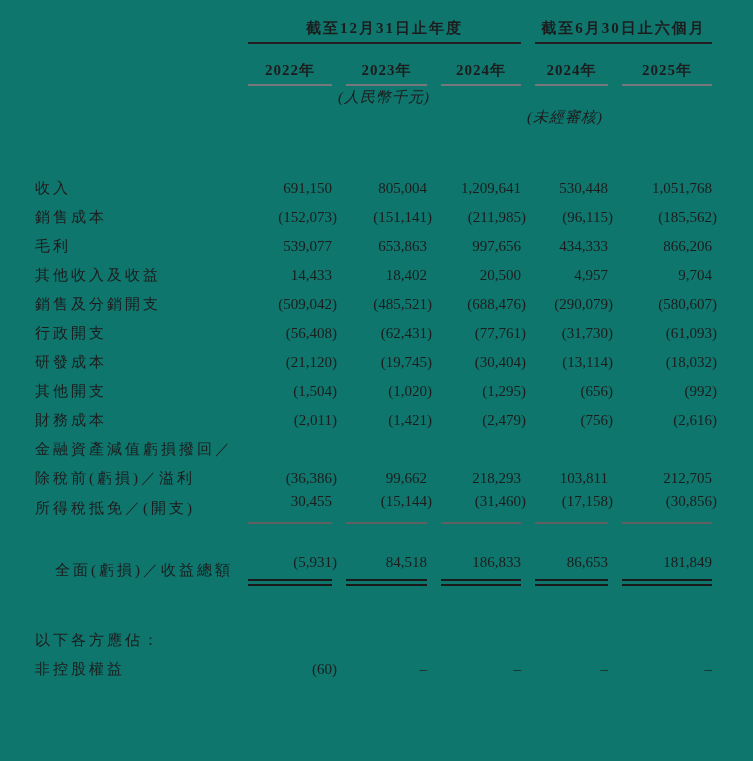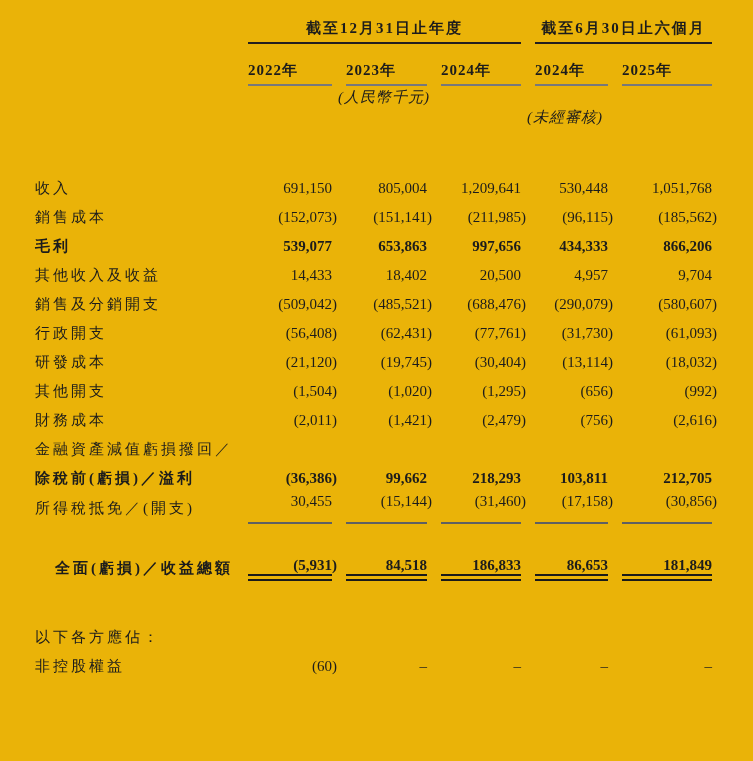--- a/index.html
+++ b/index.html
@@ -1,20 +1,20 @@
 <!DOCTYPE html>
 <html><head>
 <meta charset="utf-8">
 <style>
   html, body { margin: 0; padding: 0; background: #ffffff; }
   .page {
     position: relative;
     width: 753px;
     height: 761px;
-    background: #eab308;
+    background: #0f766e;
     overflow: hidden;
     font-family: "Liberation Serif", "DejaVu Serif", serif;
     color: #1c1c1c;
   }
   table.fin {
     border-collapse: collapse;
     table-layout: fixed;
     margin: 16px 0 0 35px;
     width: 683px;
     font-size: 15px;
@@ -28,53 +28,54 @@
     text-align: center;
     font-weight: bold;
     letter-spacing: 2px;
     border-bottom: 2px solid #231f20;
     padding-bottom: 4px;
     white-space: nowrap;
   }
   tr.years-row td { height: 34px; vertical-align: bottom; }
   .year-box {
     margin: 17px 6px 0 8px;
+    text-align: center;
     font-weight: bold;
     letter-spacing: 1px;
     border-bottom: 2px solid #77787b;
     padding-bottom: 4px;
     white-space: nowrap;
   }
   tr.note-row td { height: 22px; vertical-align: middle; }
   tr.note-row2 td { height: 22px; vertical-align: top; padding-bottom: 44px; }
   .note {
     font-style: italic;
     letter-spacing: 1px;
     text-align: left;
     white-space: nowrap;
   }
 
   
   tbody tr.data-row td { height: 29px; }
   td.label { letter-spacing: 3px; white-space: nowrap; }
   td.label.indent { padding-left: 20px; }
-  tr.bold td.label, tr.bold .val { font-weight: bold; }
+  tr.bold td.label, tr.bold .val { font-weight: normal; }
   td.num { text-align: right; padding-right: 6px; }
   td.num .box {
     margin-left: 8px;
     text-align: right;
     white-space: nowrap;
   }
   td.num .box.rule-single {
     border-bottom: 2px solid #5f6062;
     padding-bottom: 12px;
   }
   td.num .box.rule-double {
     border-bottom: 7px double #1a1a1a;
-    padding-bottom: 0;
+    padding-bottom: 8px;
   }
   
   .ov { display: inline-block; width: 0; white-space: pre; }
   tr.spacer td { height: 30px; }
   tr.spacer.lg td { height: 40px; }
 </style>
 </head>
 <body>
 
 <div class="page">

